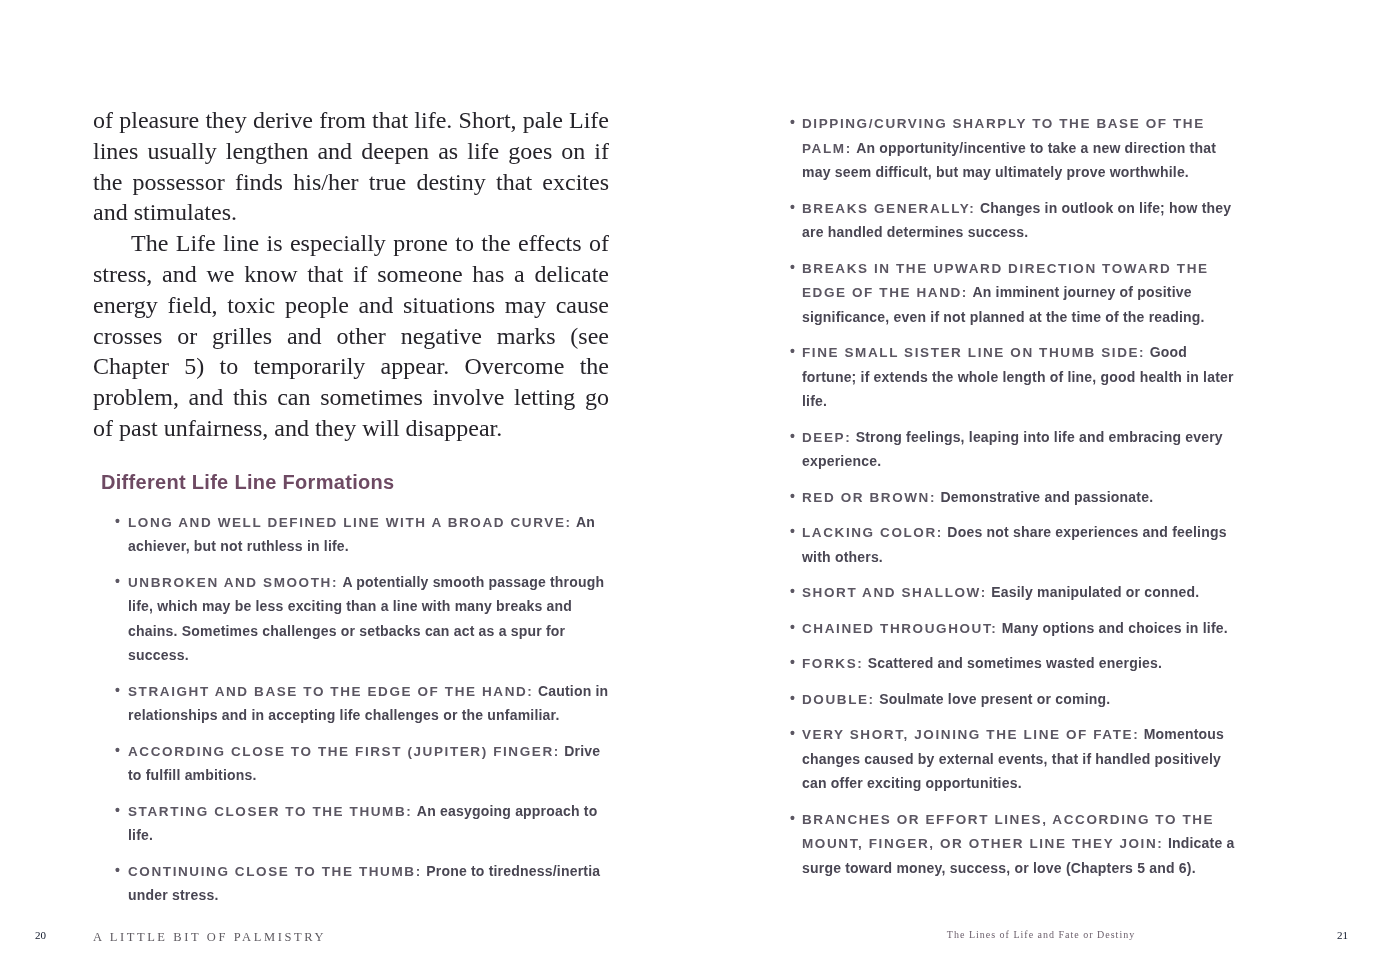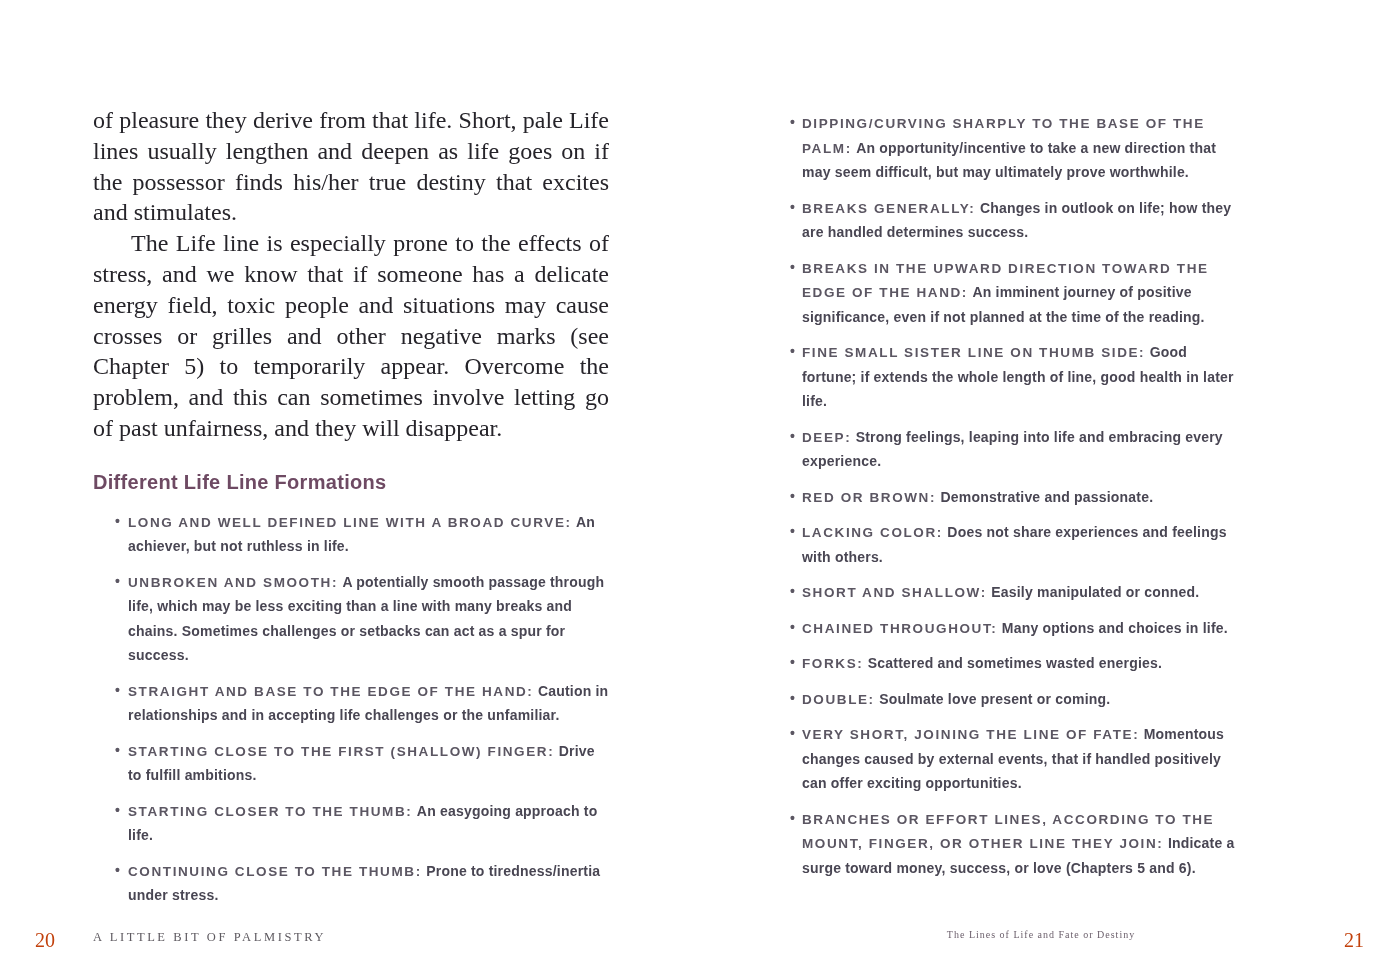--- a/index.html
+++ b/index.html
@@ -26,21 +26,21 @@
     font-family:"Liberation Serif",serif;
     font-size:24px;line-height:30.8px;
     color:var(--ink);
     text-align:justify;
   }
   .body-text p.indent{text-indent:38px;}
   h2.section-heading{
     font-family:"Liberation Sans",sans-serif;
     font-size:20px;font-weight:700;letter-spacing:.3px;
     color:var(--accent);
-    margin:27px 0 16px 0;
+    margin:27px 0 16px 8px;
   }
   
   ul.bullets{list-style:none;}
   ul.bullets li{
     position:relative;
     margin-bottom:11px;
     line-height:23.5px;
     font-weight:700;
   }
   ul.bullets li::before{
@@ -64,24 +64,24 @@
     color:var(--body);
   }
   
   .page-right{
     position:absolute;left:789px;top:111px;width:452px;
   }
   
   .pagenum{
     position:absolute;top:929px;
     font-family:"Liberation Serif",serif;
-    font-size:20px;color:#c2410c;
+    font-size:11px;color:#0f172a;
   }
   .pagenum.pn-left{left:35px;}
-  .pagenum.pn-right{right:36px;text-align:center;}
+  .pagenum.pn-right{right:52px;text-align:center;}
   .running-left{
     position:absolute;top:930px;left:93px;width:516px;
     text-align:left;
     font-family:"Liberation Serif",serif;
     font-size:12.5px;letter-spacing:2.6px;
     color:var(--muted);
   }
   .running-right{
     position:absolute;top:929px;left:815px;width:452px;
     text-align:center;
@@ -100,21 +100,21 @@
       <p>of pleasure they derive from that life. Short, pale Life lines usually lengthen and deepen as life goes on if the possessor finds his/her true destiny that excites and stimulates.</p>
       <p class="indent">The Life line is especially prone to the effects of stress, and we know that if someone has a delicate energy field, toxic people and situations may cause crosses or grilles and other negative marks (see Chapter 5) to temporarily appear. Overcome the problem, and this can sometimes involve letting go of past unfairness, and they will disappear.</p>
     </div>
 
     <h2 class="section-heading">Different Life Line Formations</h2>
 
     <ul class="bullets bullets-left">
       <li><span class="term">LONG AND WELL DEFINED LINE WITH A BROAD CURVE:</span> <span class="desc">An achiever, but not ruthless in life.</span></li>
       <li><span class="term">UNBROKEN AND SMOOTH:</span> <span class="desc">A potentially smooth passage through life, which may be less exciting than a line with many breaks and chains. Sometimes challenges or setbacks can act as a spur for success.</span></li>
       <li><span class="term">STRAIGHT AND BASE TO THE EDGE OF THE HAND:</span> <span class="desc">Caution in relationships and in accepting life challenges or the unfamiliar.</span></li>
-      <li><span class="term">STARTING CLOSE TO THE FIRST (SHALLOW) FINGER:</span> <span class="desc">Drive to fulfill ambitions.</span></li>
+      <li><span class="term">ACCORDING CLOSE TO THE FIRST (JUPITER) FINGER:</span> <span class="desc">Drive to fulfill ambitions.</span></li>
       <li><span class="term">STARTING CLOSER TO THE THUMB:</span> <span class="desc">An easygoing approach to life.</span></li>
       <li><span class="term">CONTINUING CLOSE TO THE THUMB:</span> <span class="desc">Prone to tiredness/inertia under stress.</span></li>
     </ul>
   </section>
 
   <section class="page-right">
     <ul class="bullets bullets-right">
       <li><span class="term">DIPPING/CURVING SHARPLY TO THE BASE OF THE PALM:</span> <span class="desc">An opportunity/incentive to take a new direction that may seem difficult, but may ultimately prove worthwhile.</span></li>
       <li><span class="term">BREAKS GENERALLY:</span> <span class="desc">Changes in outlook on life; how they are handled determines success.</span></li>
       <li><span class="term">BREAKS IN THE UPWARD DIRECTION TOWARD THE EDGE OF THE HAND:</span> <span class="desc">An imminent journey of positive significance, even if not planned at the time of the reading.</span></li>

